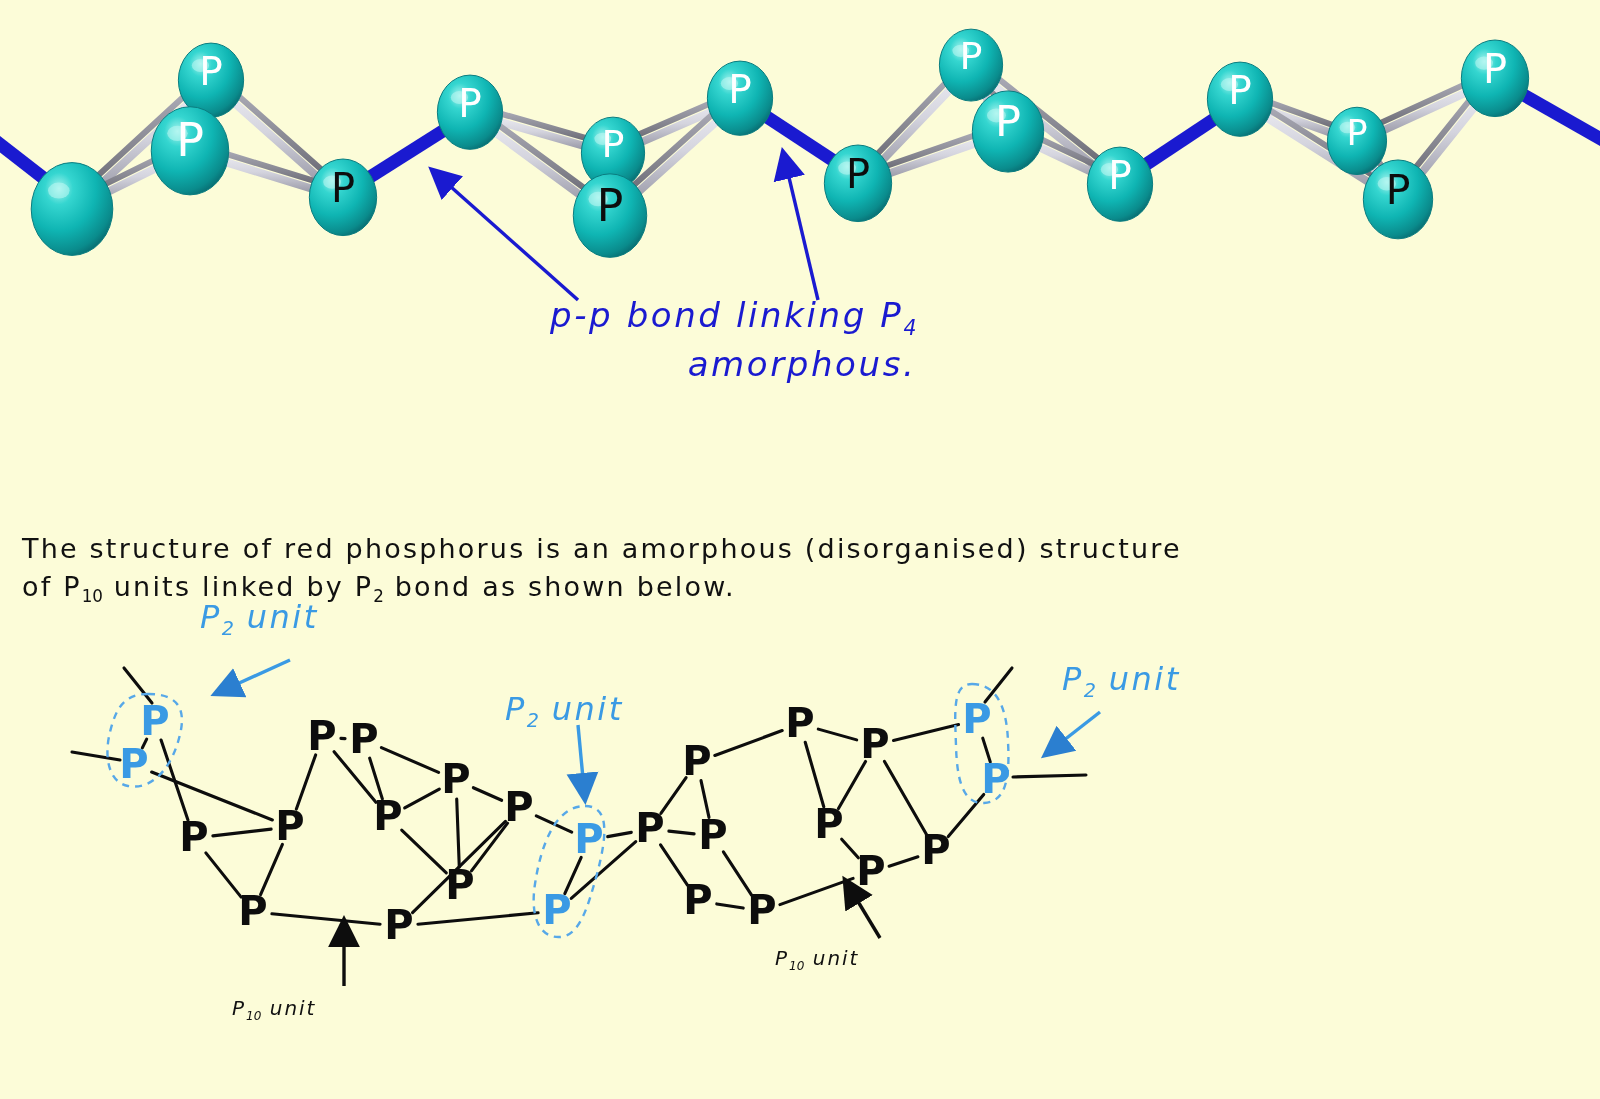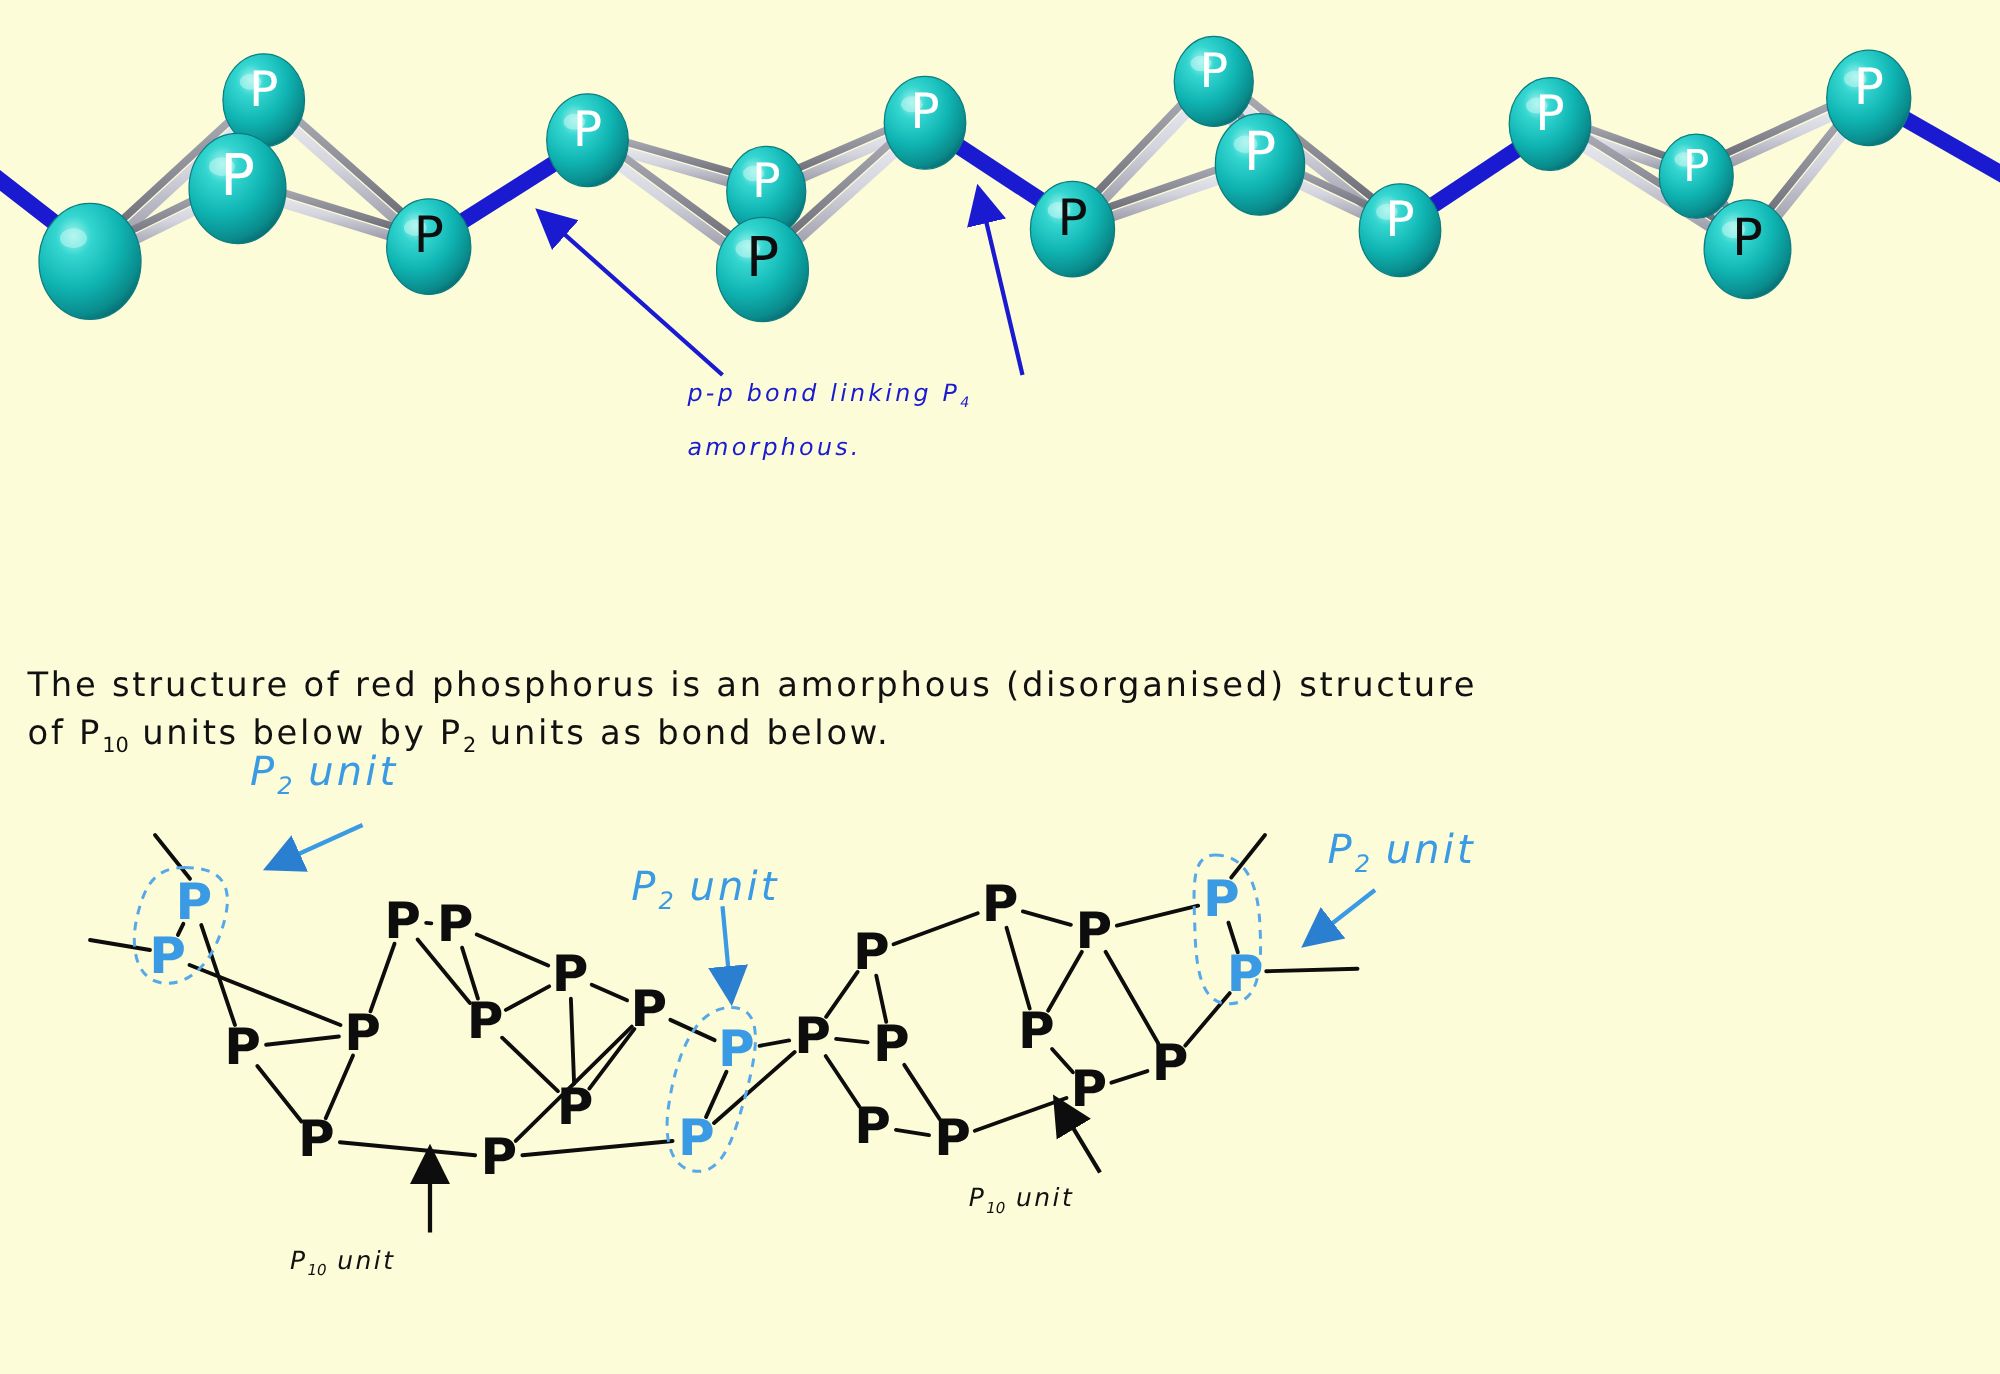--- a/index.html
+++ b/index.html
@@ -22,24 +22,25 @@
     line-height:38px;
     white-space:nowrap;
     margin-top:47px;
   }
   .body-text sub{font-size:0.62em;letter-spacing:0px;}
   .note-blue{
     position:absolute;
     font-family:"DejaVu Sans", sans-serif;
     font-style:italic;
     color:#1a1ad0;
-    font-size:19px;
+    font-size:34px;
     letter-spacing:2.6px;
     line-height:36px;
     white-space:nowrap;
+    text-align:right;
   }
   .note-blue sub{font-size:0.6em;letter-spacing:0;}
   .lbl-p2{
     position:absolute;
     font-family:"DejaVu Sans", sans-serif;
     font-style:italic;
     color:#3a9ae4;
     font-size:32px;
     letter-spacing:2.5px;
     white-space:nowrap;
@@ -243,21 +244,21 @@
 
   <div class="note-blue" style="left:550px;top:297px;">
     <span><span>p-p bond linking P</span><sub>4</sub></span><br>
     <span>amorphous.</span>
   </div>
 
   <div class="body-text" style="left:22px;top:483px;">
     <span>The structure of red phosphorus is an amorphous (disorganised) structure</span>
   </div>
   <div class="body-text" style="left:22px;top:521px;">
-    <span>of P</span><sub>10</sub><span> units below by P</span><sub>2</sub><span> units as bond below.</span>
+    <span>of P</span><sub>10</sub><span> units linked by P</span><sub>2</sub><span> bond as shown below.</span>
   </div>
 
   <svg class="layer" viewBox="0 0 1600 1099">
 
     <g>
       <line class="net-bond" x1="124" y1="668" x2="152" y2="703"></line>
       <line class="net-bond" x1="72" y1="752" x2="120" y2="760"></line>
       <line class="net-bond" x1="1012" y1="668" x2="985" y2="702"></line>
       <line class="net-bond" x1="1013" y1="777" x2="1086" y2="775"></line>
     </g>

